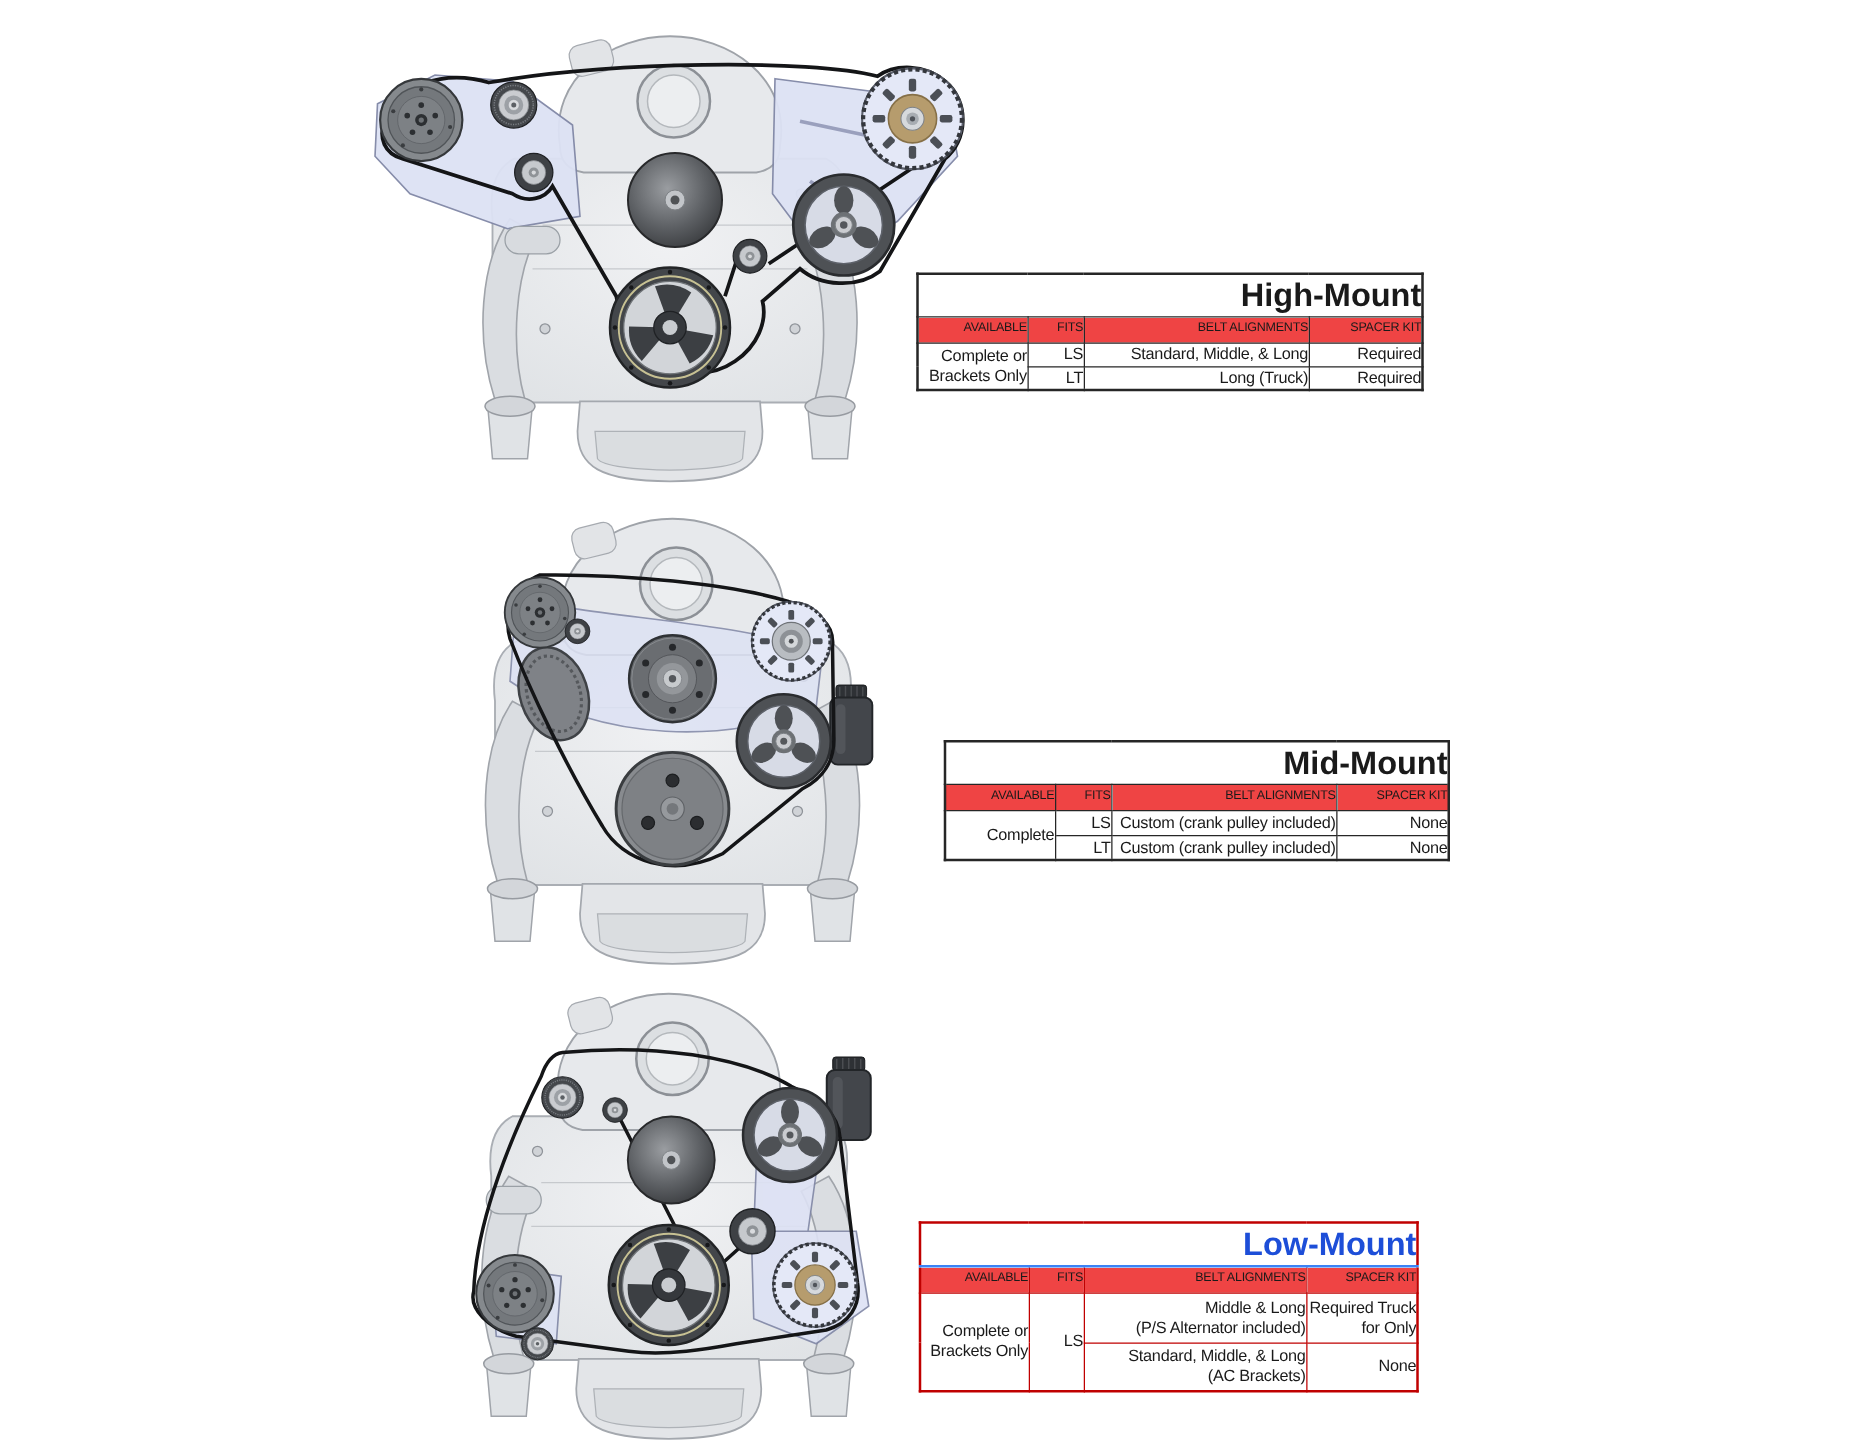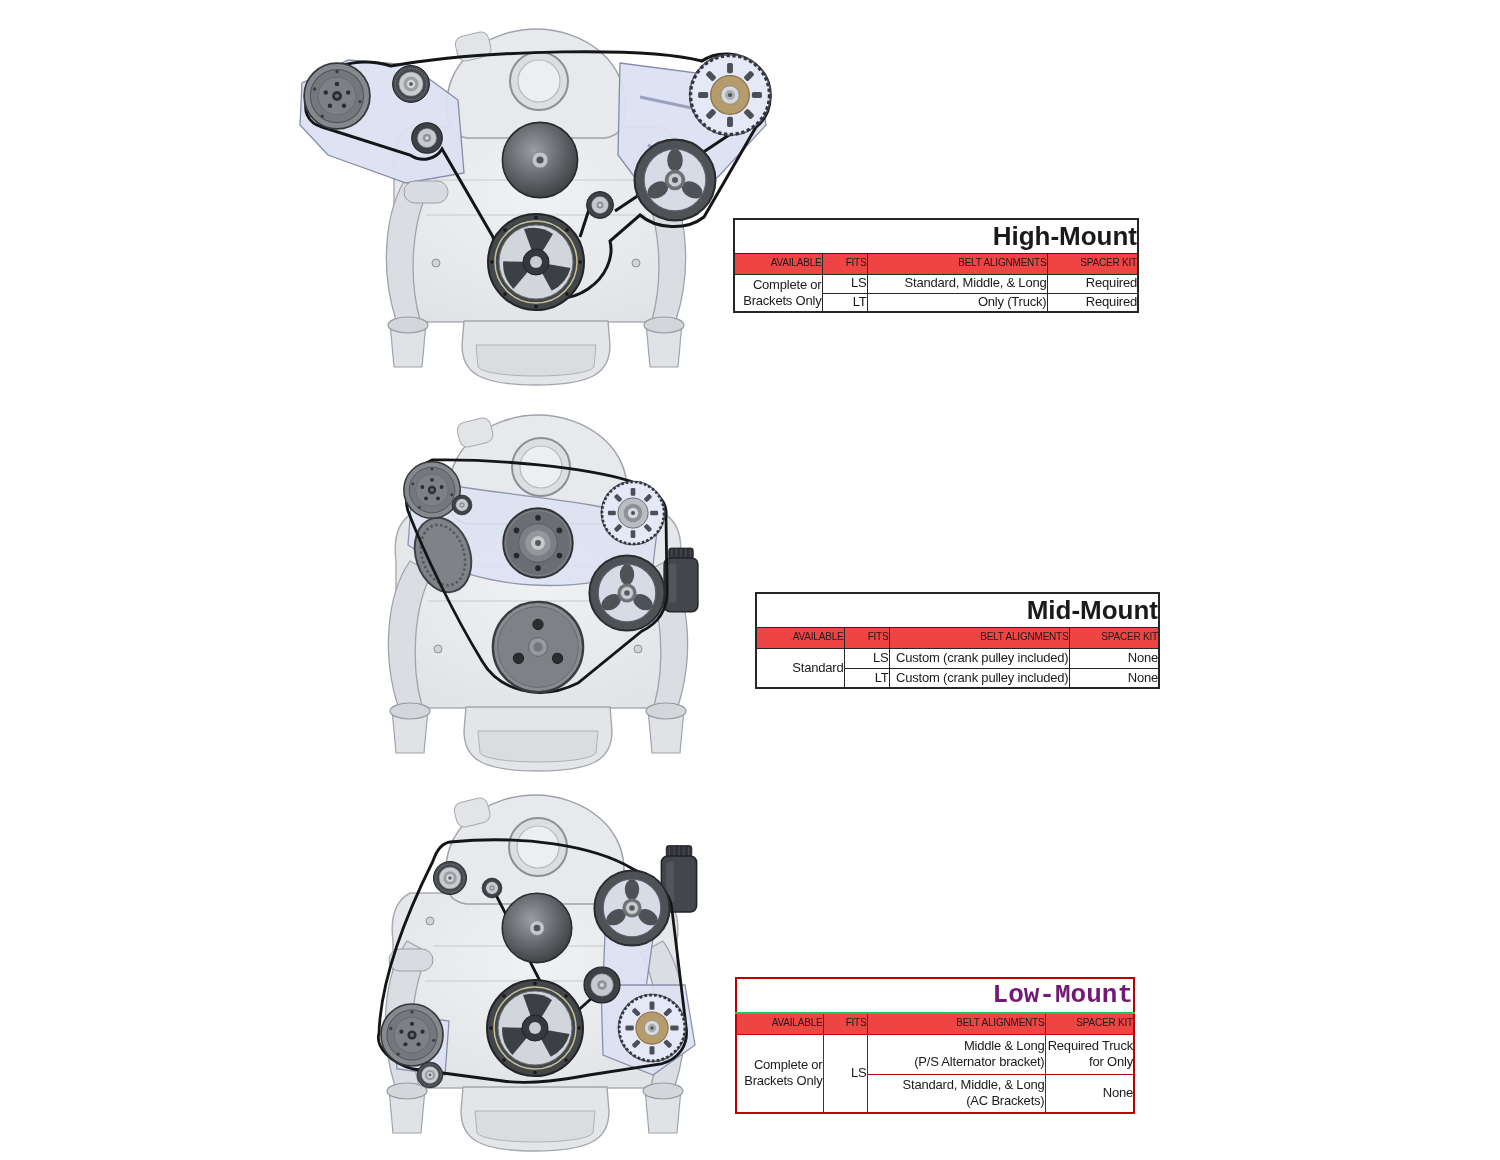--- a/index.html
+++ b/index.html
@@ -21,21 +21,21 @@
   table.spec tr.title-row td{
     font-size:26px;font-weight:bold;letter-spacing:0;height:31px;
     border-bottom:1px solid #262626;
   }
   table.spec tr.hdr-row td{
     background:#ef4444;height:20px;font-size:10px;
   }
   table.spec.dark{border:2px solid #262626;}
   table.spec.red{border:2px solid #C00000;}
   table.spec.red td{border-color:#C00000;}
-  table.spec.red tr.title-row td{color:#701a75;border-bottom:2px solid #22c55e;font-family:Liberation Mono, monospace;}
+  table.spec.red tr.title-row td{color:#1d4ed8;border-bottom:2px solid #3b82f6;}
   td.wrap{white-space:normal !important;}
   .ln{display:block;}
 </style>
 </head>
 <body>
 
 <svg width="0" height="0" style="position:absolute" aria-hidden="true">
   <defs>
     <radialGradient id="g-dome" cx="42%" cy="38%" r="70%">
       <stop offset="0%" stop-color="#9a9da1"></stop>
@@ -296,21 +296,21 @@
     <td>SPACER KIT</td>
   </tr>
   <tr style="height:19px">
     <td rowspan="2" class="wrap">Complete or Brackets Only</td>
     <td>LS</td>
     <td>Standard, Middle, &amp; Long</td>
     <td>Required</td>
   </tr>
   <tr style="height:19px">
     <td>LT</td>
-    <td>Only (Truck)</td>
+    <td>Long (Truck)</td>
     <td>Required</td>
   </tr>
 </tbody>
   </table>
 
 <table class="spec dark" style="left:755px;top:592px;width:403px">
   <colgroup>
       <col style="width:88px">
       <col style="width:45px">
       <col style="width:180px">
@@ -320,21 +320,21 @@
       <tr class="title-row" style="height:34px">
         <td colspan="4">Mid-Mount</td>
       </tr>
   <tr class="hdr-row">
     <td>AVAILABLE</td>
     <td>FITS</td>
     <td>BELT ALIGNMENTS</td>
     <td>SPACER KIT</td>
   </tr>
   <tr style="height:20px">
-    <td rowspan="2" class="wrap">Standard</td>
+    <td rowspan="2" class="wrap">Complete</td>
     <td>LS</td>
     <td>Custom (crank pulley included)</td>
     <td>None</td>
   </tr>
   <tr style="height:20px">
     <td>LT</td>
     <td>Custom (crank pulley included)</td>
     <td>None</td>
   </tr>
 </tbody>
@@ -355,21 +355,21 @@
     <td>AVAILABLE</td>
     <td>FITS</td>
     <td>BELT ALIGNMENTS</td>
     <td>SPACER KIT</td>
   </tr>
   <tr style="height:40px">
     <td rowspan="2" class="wrap">Complete or Brackets Only</td>
     <td rowspan="2">LS</td>
     <td>
       <span class="ln">Middle &amp; Long</span>
-      <span class="ln">(P/S Alternator bracket)</span>
+      <span class="ln">(P/S Alternator included)</span>
     </td>
     <td>
       <span class="ln">Required Truck</span>
       <span class="ln">for Only</span>
     </td>
   </tr>
   <tr style="height:39px">
     <td>
       <span class="ln">Standard, Middle, &amp; Long</span>
       <span class="ln">(AC Brackets)</span>

